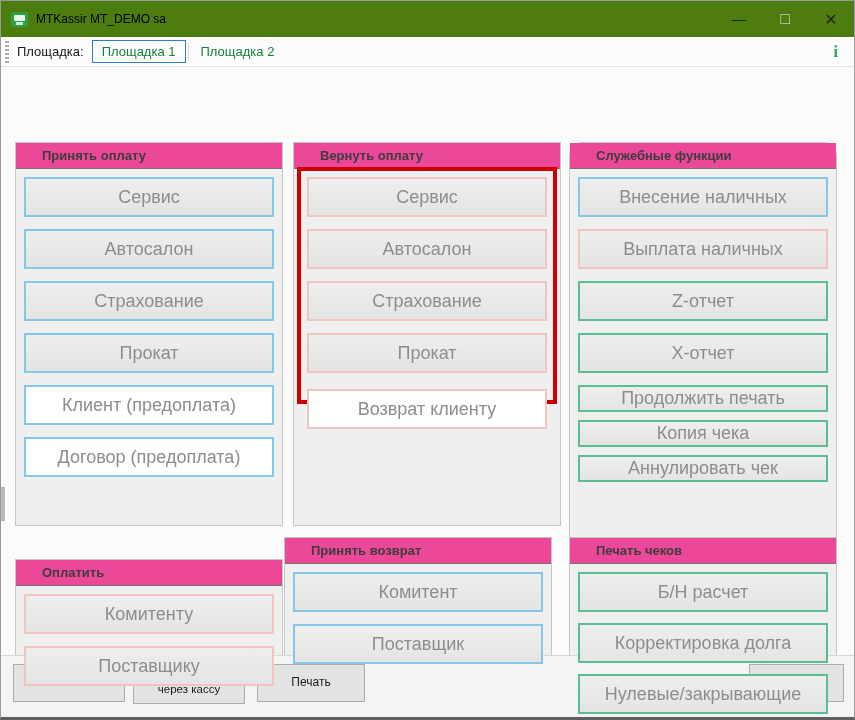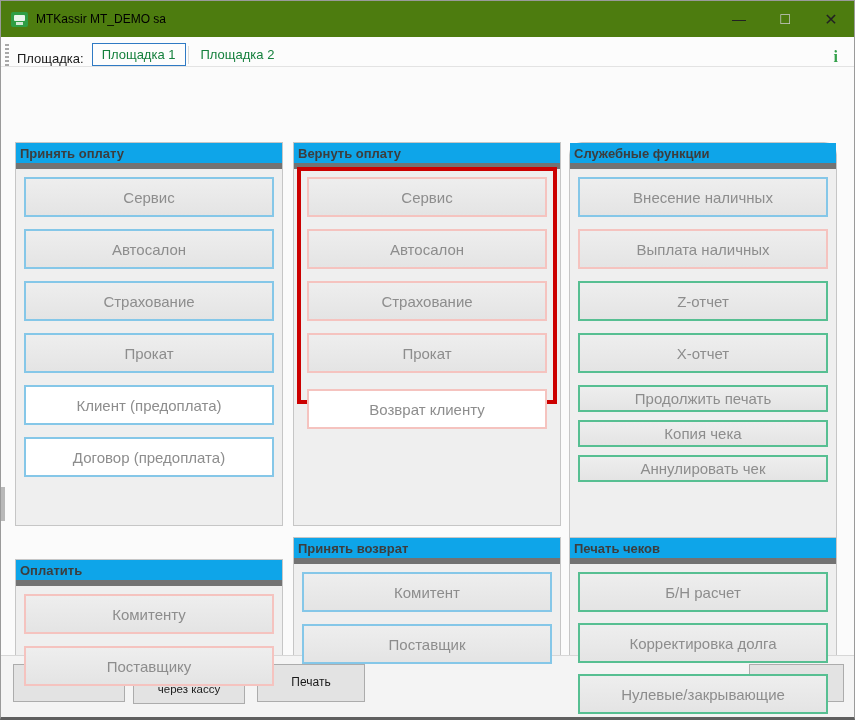--- a/index.html
+++ b/index.html
@@ -12,42 +12,42 @@
   .titlebar { position:absolute; top:0; left:0; right:0; height:36px; background:#4d7c0f; display:flex; align-items:center; }
   .app-icon { width:17px; height:15px; margin:0 8px 0 10px; background:#2f9e44; border-radius:2px; position:relative; }
   .app-icon::before { content:""; position:absolute; left:3px; top:3px; width:11px; height:6px; background:#e8f5e9; border-radius:1px; }
   .app-icon::after { content:""; position:absolute; left:5px; top:10px; width:7px; height:3px; background:#d2e8d4; }
   .title-text { font-size:12px; color:#000; }
   .win-controls { margin-left:auto; display:flex; height:100%; }
   .win-btn { width:46px; height:100%; display:flex; align-items:center; justify-content:center; font-size:14px; color:#222; cursor:default; }
   .win-btn.max { color:#c9c9c9; font-size:13px; }
   .win-btn.close { font-size:16px; }
   
-  .toolbar { position:absolute; top:36px; left:0; right:0; height:30px; background:#fcfcfc; border-bottom:1px solid #e3e3e3; display:flex; align-items:flex-end; }
+  .toolbar { position:absolute; top:36px; left:0; right:0; height:30px; background:#fcfcfc; border-bottom:1px solid #e3e3e3; display:flex; align-items:center; }
   .grip { width:4px; height:22px; margin:0 8px 0 4px; border-left:2px dotted #a8a8a8; border-right:2px dotted #a8a8a8; }
   .toolbar-label { font-size:13px; color:#1a1a1a; margin-right:8px; }
   .tab-btn { font-size:13px; color:#15803d; padding:3px 9px; background:transparent; border:1px solid transparent; cursor:default; }
   .tab-btn.selected { border:1px solid #2f7ac4; background:#fdfdfd; }
   .tab-sep { width:1px; height:18px; background:#dcdcdc; margin:0 2px; }
   .info-icon { margin-left:auto; margin-right:16px; color:#33a04a; font-weight:bold; font-size:16px; font-family:"Liberation Serif","DejaVu Serif",serif; cursor:default; }
   
   .main { position:absolute; top:66px; left:0; right:0; bottom:62px; background:#fbfbfb; }
   .edge-tab { position:absolute; left:0; top:420px; width:4px; height:34px; background:#b9b9b9; }
   .groupbox { position:absolute; background:#efefef; border:1px solid #c6c6c6; }
   .g-tl { left:14px;  top:75px;  width:268px; height:384px; }
   .g-tm { left:292px; top:75px;  width:268px; height:384px; }
   .g-tr { left:568px; top:75px;  width:268px; height:428px;border-radius:13px; }
   .g-bl { left:14px;  top:492px; width:268px; height:182px; }
-  .g-bm { left:292px; top:470px; width:268px; height:182px; }
+  .g-bm { left:283px; top:470px; width:268px; height:182px; }
   .g-br { left:568px; top:470px; width:268px; height:182px; }
-  .group-header { height:26px; background:#0ea5e9; border-bottom:6px solid #737373; display:flex; align-items:center; padding-left:4px;
+  .group-header { height:26px; background:#ec4899; border-bottom:1px solid #737373; display:flex; align-items:center; padding-left:26px;
                   font-size:13px; font-weight:bold; color:#3d3d3d; }
   .group-body { position:relative; padding:8px; }
   .gbtn { position:relative; display:flex; align-items:center; justify-content:center; width:100%; height:40px;
-          font-size:15px; color:#8d8d8d; background:linear-gradient(#eeeeee,#e4e4e4); border:2px solid transparent; cursor:default; z-index:2; }
+          font-size:18px; color:#8d8d8d; background:linear-gradient(#eeeeee,#e4e4e4); border:2px solid transparent; cursor:default; z-index:2; }
   .gbtn + .gbtn { margin-top:12px; }
   .gbtn.small { height:27px; }
   .gbtn.small + .gbtn.small { margin-top:8px; }
   .gbtn.mid { height:40px; }
   .gbtn.mid + .gbtn.mid { margin-top:11px; }
   .gbtn.extra-gap { margin-top:16px; }
   .gbtn.fill-white { background:#ffffff; }
   .gbtn.v-blue  { border-color:#85c7e8; }
   .gbtn.v-pink  { border-color:#f5c3bf; }
   .gbtn.v-green { border-color:#57bf92; }

